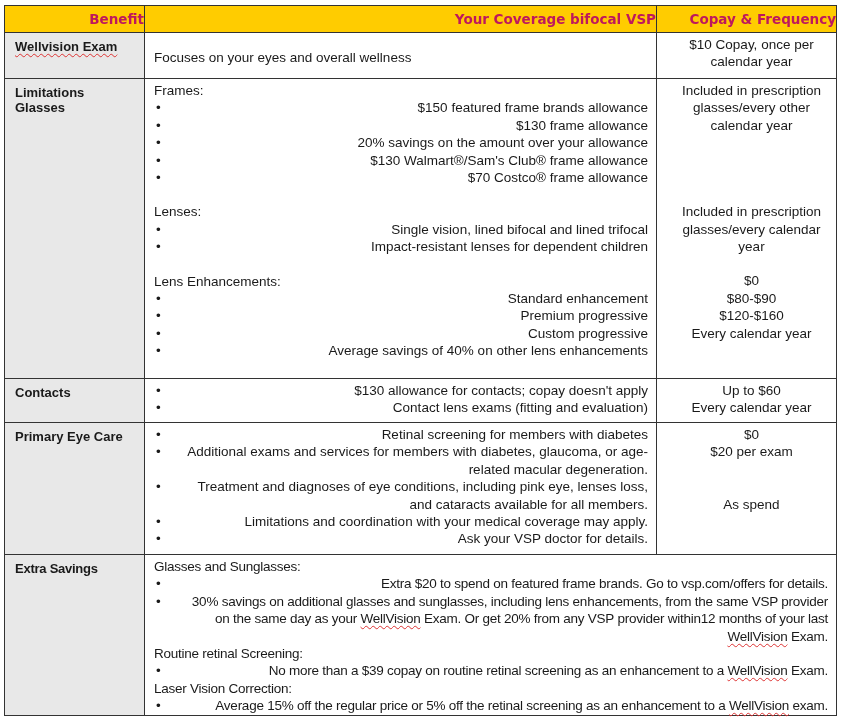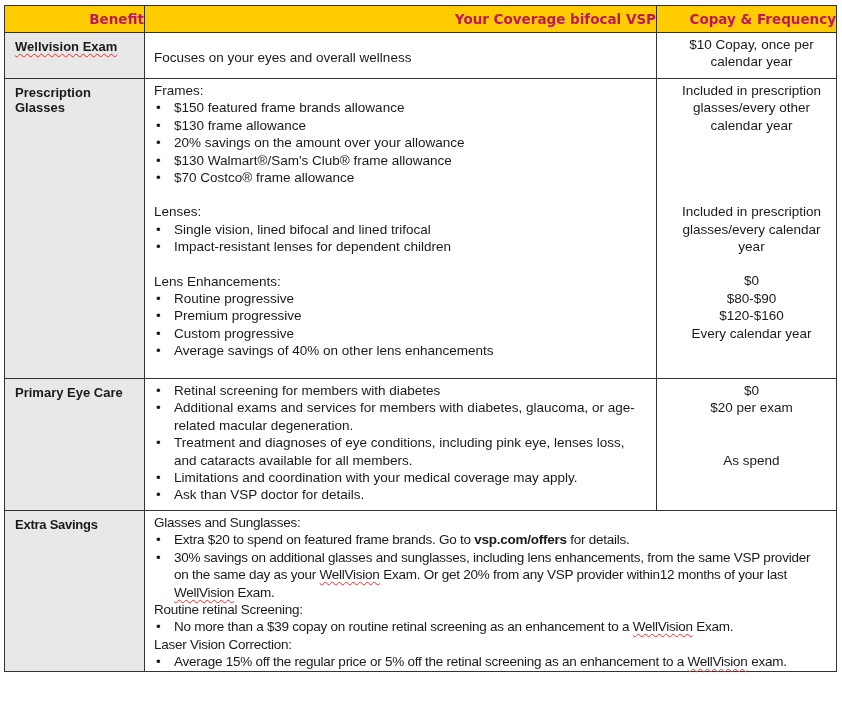--- a/index.html
+++ b/index.html
@@ -7,27 +7,27 @@
          font-family:"Liberation Sans", sans-serif; color:#1a1a1a; }
   table.benefits { position:absolute; left:4px; top:5px; width:832px; border-collapse:collapse;
          table-layout:fixed; }
   table.benefits td, table.benefits th { border:1.5px solid #333; vertical-align:top; }
   th { background:#ffcc00; font-family:"DejaVu Sans", sans-serif; font-weight:bold; font-size:13.5px;
        height:26px; padding:0; text-align:right; vertical-align:middle !important; color:#be185d; }
   td.label { background:#e8e8e8; font-weight:bold; font-size:13px; padding:6px 0 0 10px; }
   td.cov { font-size:13.5px; padding:3px 8px 0 9px; line-height:17.4px; }
   td.copay { font-size:13.5px; text-align:center; padding:3px 6px 0 16px; line-height:17.4px; }
   .head { font-weight:normal; }
-  ul { list-style:none; margin:0; padding:0; }
+  ul { list-style:none; margin:0; padding:0;text-align:right; }
   li { position:relative; padding-left:20px; }
   li::before { content:"•"; position:absolute; left:2px; }
   .gap { height:17px; }
   .squig { text-decoration: underline wavy #d33; text-decoration-thickness:1px; text-underline-offset:2px; }
   .condensed { font-size:13px; letter-spacing:-0.25px; }
-  .bold { font-weight:bold; }
+  .bold { font-weight:normal; }
 </style>
 </head>
 <body>
 
 <table class="benefits">
   <colgroup>
       <col style="width:140px">
       <col style="width:512px">
       <col style="width:180px">
     </colgroup>
@@ -46,42 +46,42 @@
       <span>Focuses on your eyes and overall wellness</span>
     </td>
     <td class="copay">
       <div>$10 Copay, once per</div>
       <div>calendar year</div>
     </td>
   </tr>
 
   <tr style="height:300px">
     <td class="label">
-      <div>Prescription</div>
+      <div>Limitations</div>
       <div>Glasses</div>
     </td>
     <td class="cov">
       <div class="head">Frames:</div>
       <ul>
         <li>$150 featured frame brands allowance</li>
         <li>$130 frame allowance</li>
         <li>20% savings on the amount over your allowance</li>
         <li>$130 Walmart®/Sam's Club® frame allowance</li>
         <li>$70 Costco® frame allowance</li>
       </ul>
       <div class="gap"></div>
       <div class="head">Lenses:</div>
       <ul>
         <li>Single vision, lined bifocal and lined trifocal</li>
         <li>Impact-resistant lenses for dependent children</li>
       </ul>
       <div class="gap"></div>
       <div class="head">Lens Enhancements:</div>
       <ul>
-        <li>Routine progressive</li>
+        <li>Standard enhancement</li>
         <li>Premium progressive</li>
         <li>Custom progressive</li>
         <li>Average savings of 40% on other lens enhancements</li>
       </ul>
     </td>
     <td class="copay">
       <div>Included in prescription</div>
       <div>glasses/every other</div>
       <div>calendar year</div>
       <div style="height:69px"></div>
@@ -89,30 +89,43 @@
       <div>glasses/every calendar</div>
       <div>year</div>
       <div class="gap"></div>
       <div>$0</div>
       <div>$80-$90</div>
       <div>$120-$160</div>
       <div>Every calendar year</div>
     </td>
   </tr>
 
+  <tr style="height:44px">
+    <td class="label">Contacts</td>
+    <td class="cov">
+      <ul>
+        <li>$130 allowance for contacts; copay doesn't apply</li>
+        <li>Contact lens exams (fitting and evaluation)</li>
+      </ul>
+    </td>
+    <td class="copay">
+      <div>Up to $60</div>
+      <div>Every calendar year</div>
+    </td>
+  </tr>
 
   <tr style="height:132px">
     <td class="label">Primary Eye Care</td>
     <td class="cov">
       <ul>
         <li>Retinal screening for members with diabetes</li>
         <li>Additional exams and services for members with diabetes, glaucoma, or age-related macular degeneration.</li>
         <li>Treatment and diagnoses of eye conditions, including pink eye, lenses loss, and cataracts available for all members.</li>
         <li>Limitations and coordination with your medical coverage may apply.</li>
-        <li>Ask than VSP doctor for details.</li>
+        <li>Ask your VSP doctor for details.</li>
       </ul>
     </td>
     <td class="copay">
       <div>$0</div>
       <div>$20 per exam</div>
       <div style="height:35px"></div>
       <div>As spend</div>
     </td>
   </tr>
 

